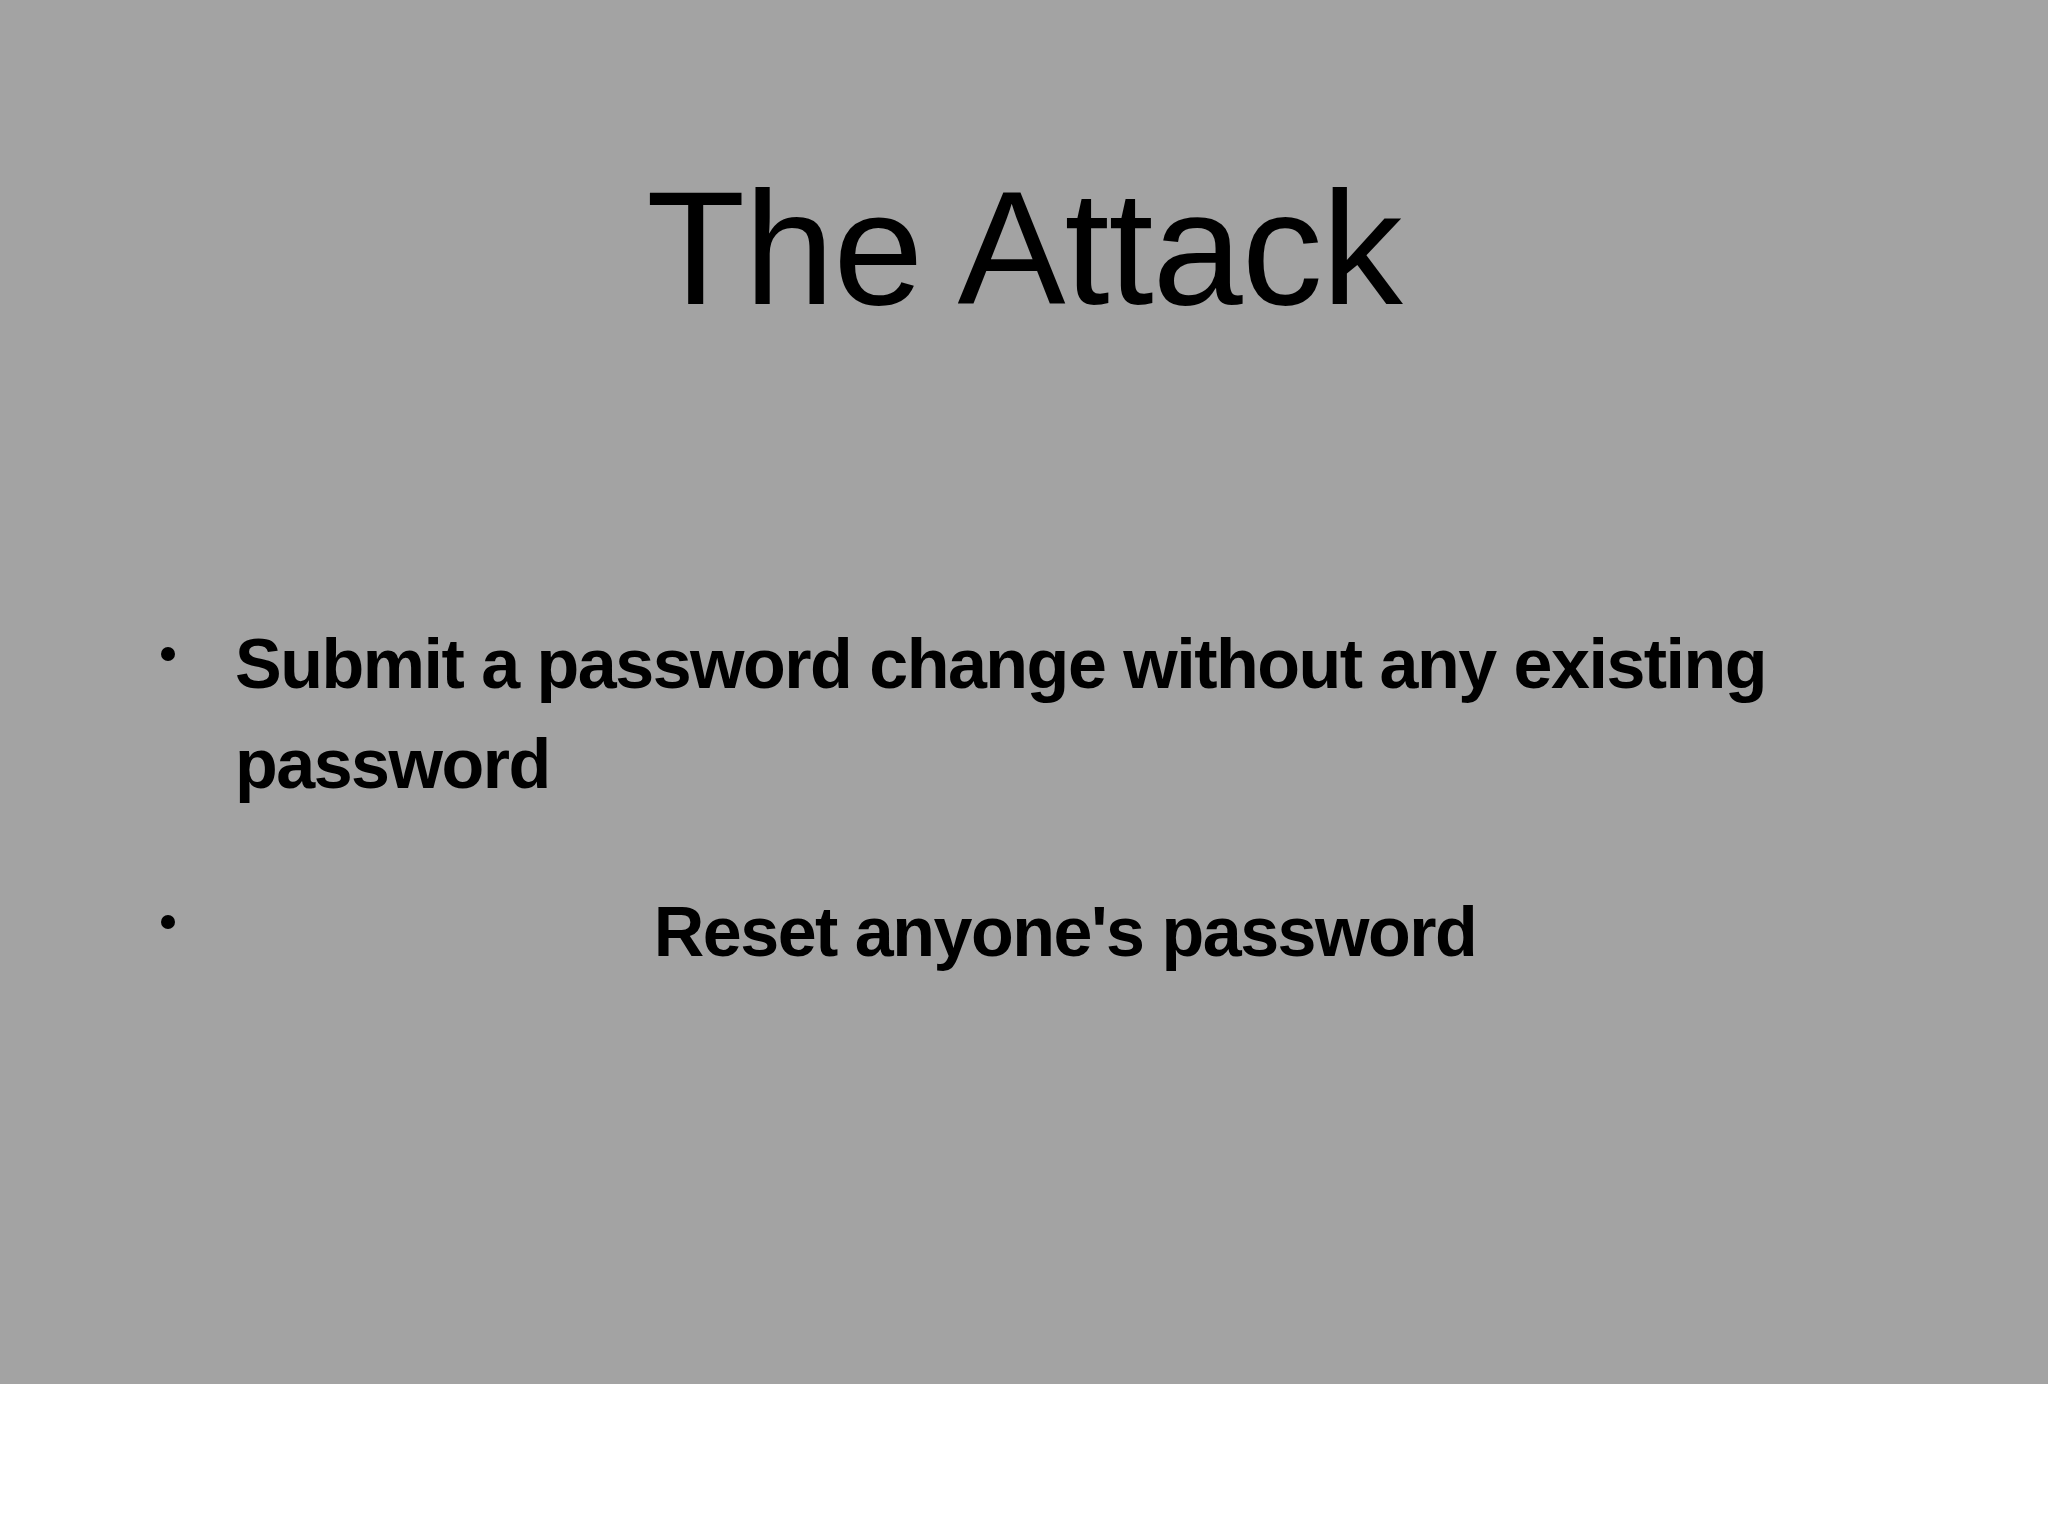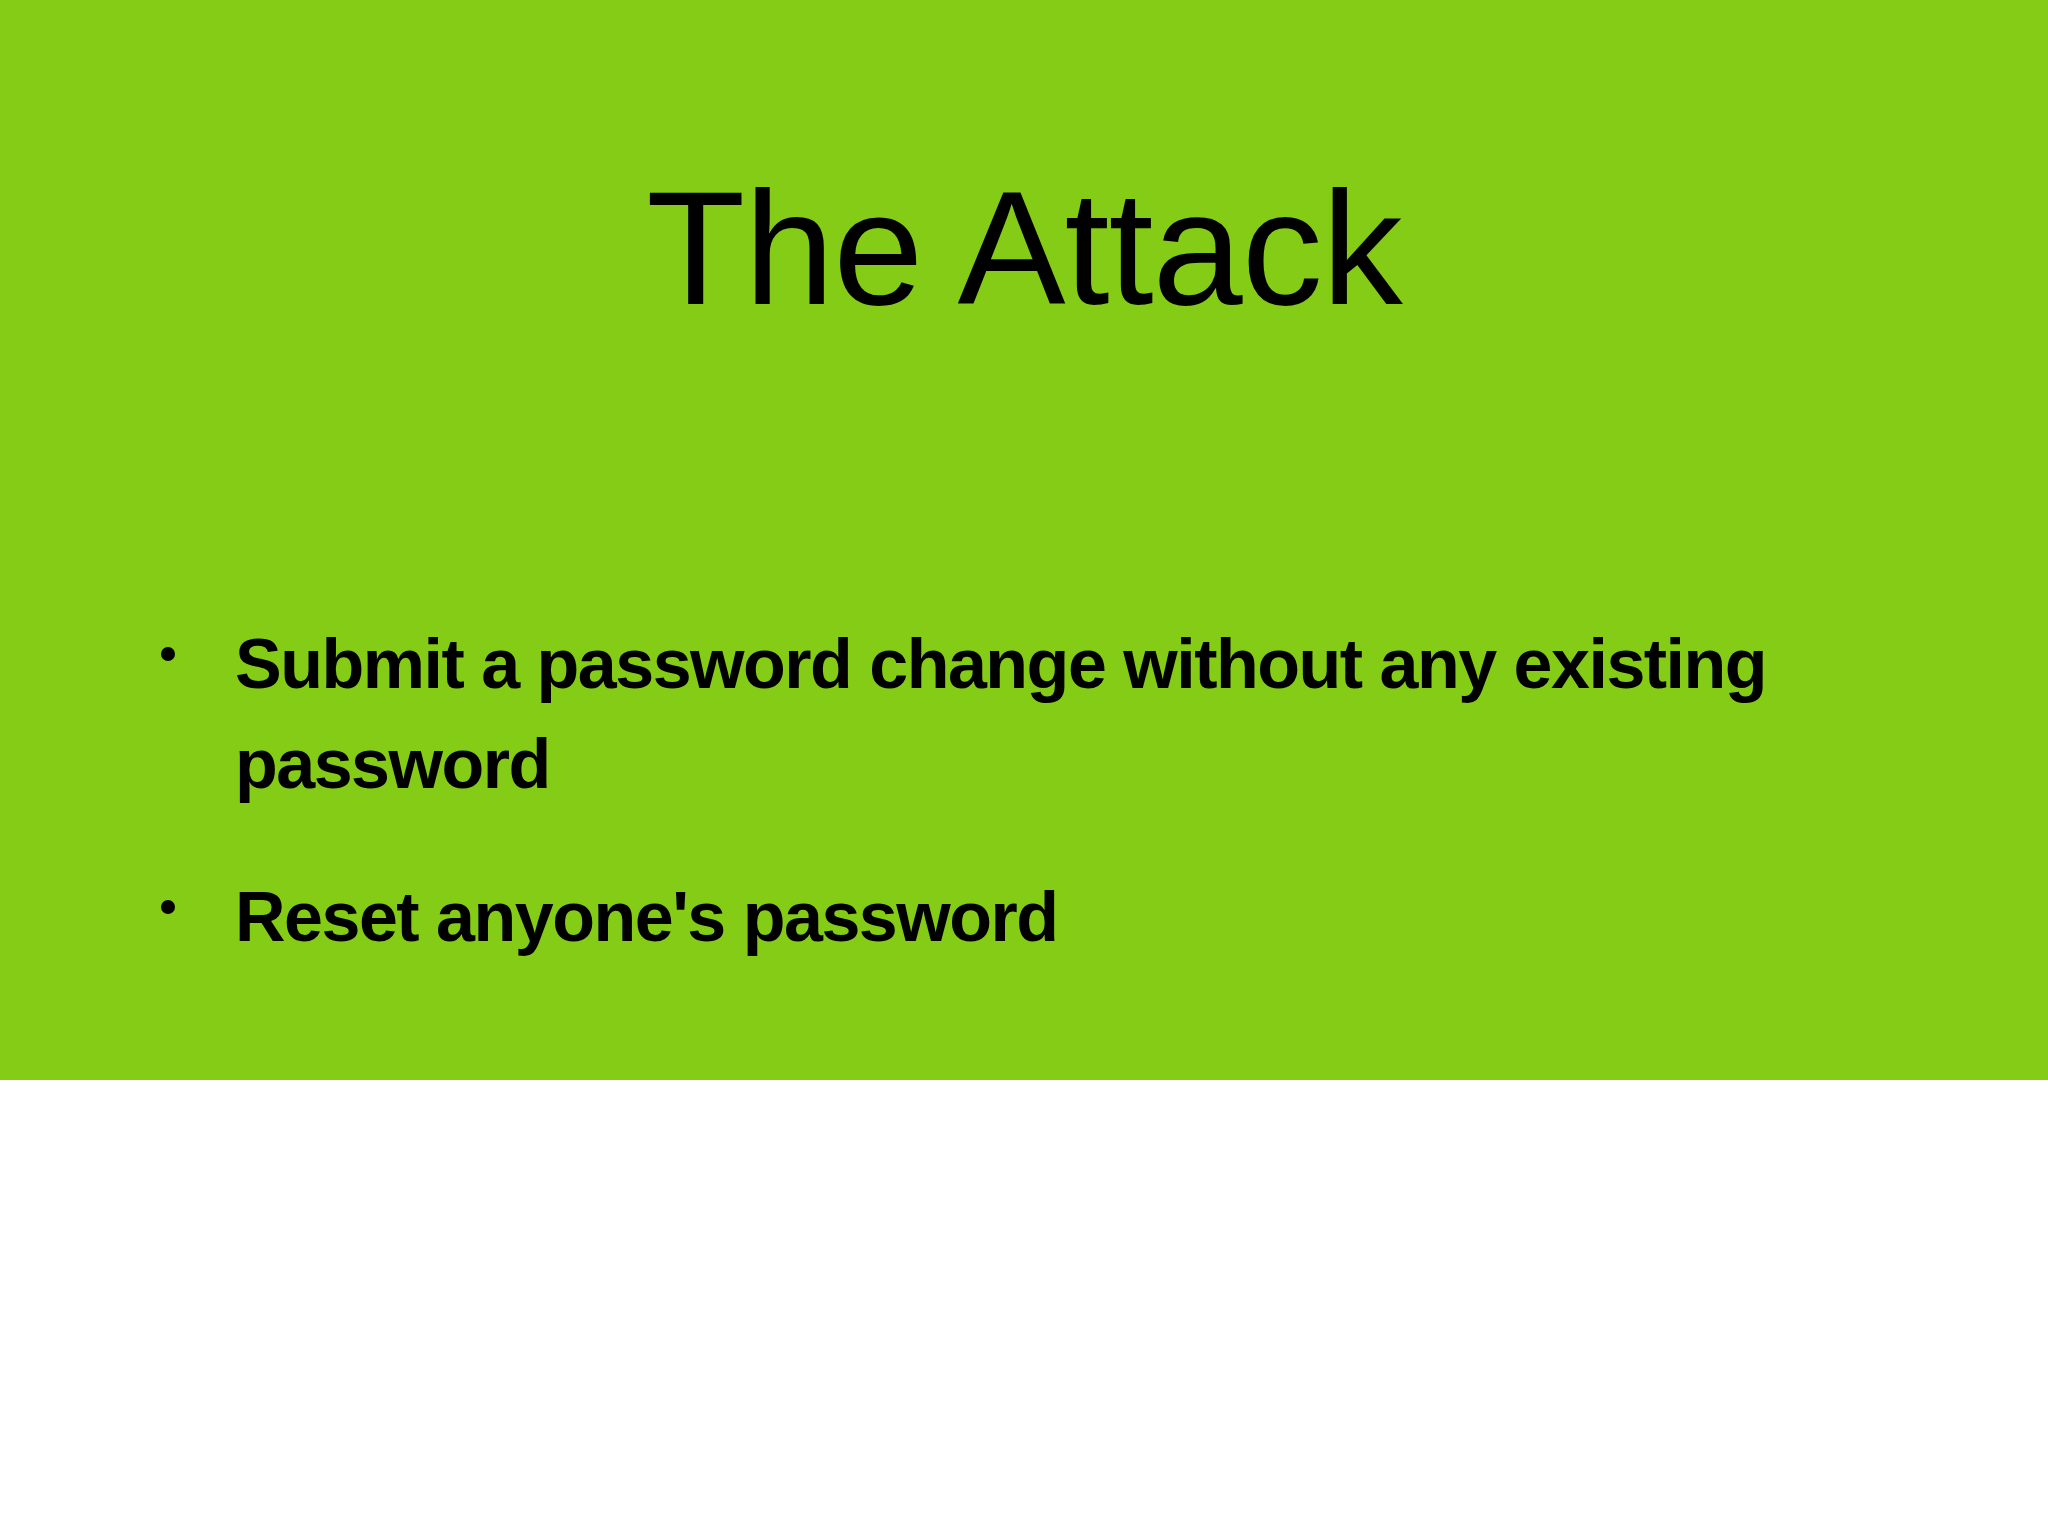--- a/index.html
+++ b/index.html
@@ -9,22 +9,22 @@
   }
   body {
     width: 2048px;
     height: 1536px;
     overflow: hidden;
     font-family: "Liberation Sans", "DejaVu Sans", sans-serif;
   }
   .slide {
     position: relative;
     width: 2048px;
-    height: 1080px;
-    background: #84cc16;
+    height: 1384px;
+    background: #a3a3a3;
   }
   .slide-title {
     position: absolute;
     top: 167px;
     left: 0;
     width: 100%;
     margin: 0;
     text-align: center;
     font-size: 162px;
     line-height: 162px;
@@ -45,21 +45,22 @@
   .bullet-item {
     position: relative;
     padding-left: 74px;
     font-size: 70px;
     line-height: 100px;
     font-weight: 700;
     letter-spacing: -1.5px;
     color: #000000;
   }
   .bullet-item + .bullet-item {
-    margin-top: 53px;
+    margin-top: 68px;
+    text-align: center;
   }
   .bullet-dot {
     position: absolute;
     left: 0;
     top: 33px;
     width: 14px;
     height: 14px;
     border-radius: 50%;
     background: #000000;
   }

